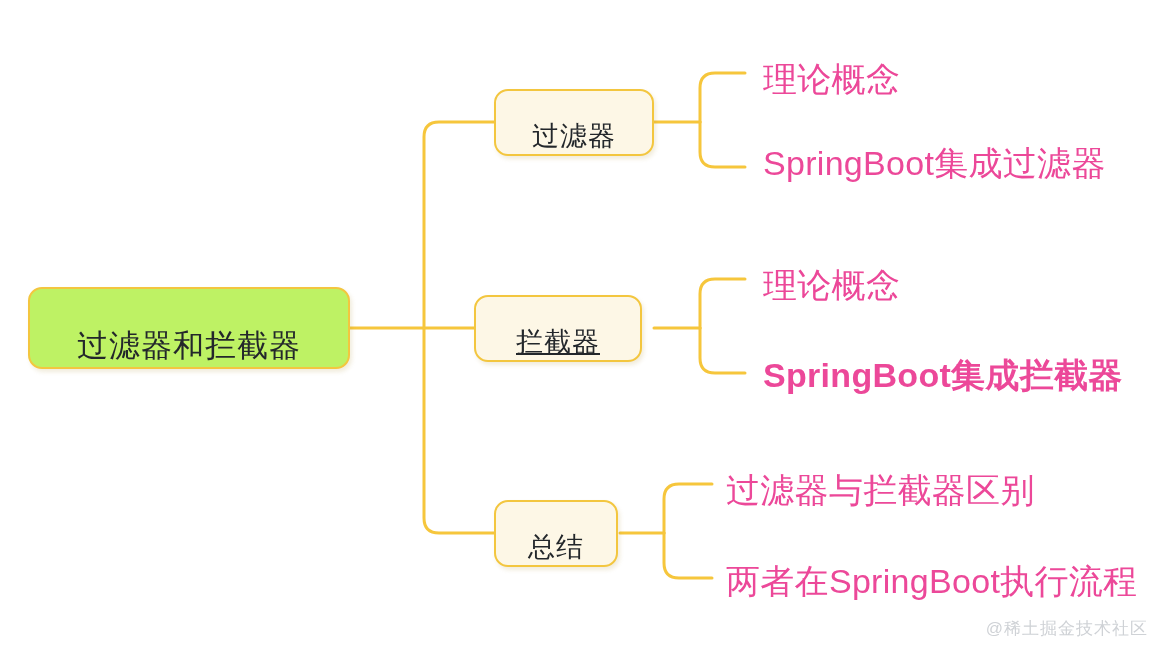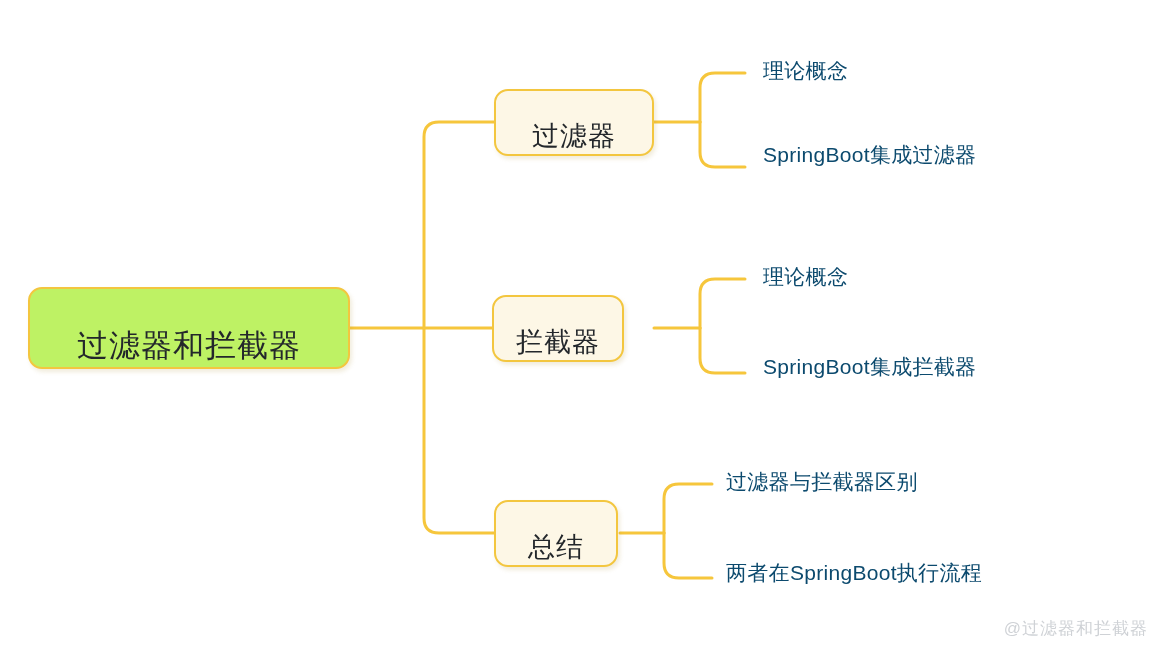--- a/index.html
+++ b/index.html
@@ -61,36 +61,36 @@
 
   .node-branch {
     background: #fdf7e6;
     border: 2px solid #f3c63f;
     border-radius: 14px;
     font-size: 27px;
     letter-spacing: 1px;
   }
 
   .node-branch-1 { left: 494px; top: 89px;  width: 160px; height: 67px; }
-  .node-branch-2 { left: 492px; top: 295px; width: 132px; height: 67px; }
+  .node-branch-2 { left: 474px; top: 295px; width: 168px; height: 67px; text-decoration: underline; }
   .node-branch-3 { left: 494px; top: 500px; width: 124px; height: 67px; }
 
   
   .leaf {
     position: absolute;
-    color: #0c4a6e;
-    font-size: 21px;
+    color: #ec4899;
+    font-size: 34px;
     white-space: nowrap;
     letter-spacing: 0.3px;
   }
 
   .leaf-g1-a { left: 763px; top: 57px;  }
   .leaf-g1-b { left: 763px; top: 141px; }
   .leaf-g2-a { left: 763px; top: 263px; }
-  .leaf-g2-b { left: 763px; top: 353px; }
+  .leaf-g2-b { left: 763px; top: 353px; font-weight: bold; }
   .leaf-g3-a { left: 726px; top: 468px; }
   .leaf-g3-b { left: 726px; top: 559px; text-align: center; }
 
   
   .watermark {
     position: absolute;
     right: 18px;
     bottom: 12px;
     color: #cfd2d6;
     font-size: 17px;
@@ -145,15 +145,15 @@
   <div class="leaf leaf-g1-b">SpringBoot集成过滤器</div>
 
   <div class="leaf leaf-g2-a">理论概念</div>
 
   <div class="leaf leaf-g2-b">SpringBoot集成拦截器</div>
 
   <div class="leaf leaf-g3-a">过滤器与拦截器区别</div>
 
   <div class="leaf leaf-g3-b">两者在SpringBoot执行流程</div>
 
-  <div class="watermark">@过滤器和拦截器</div>
+  <div class="watermark">@稀土掘金技术社区</div>
 
 </div>
 
 </body></html>

